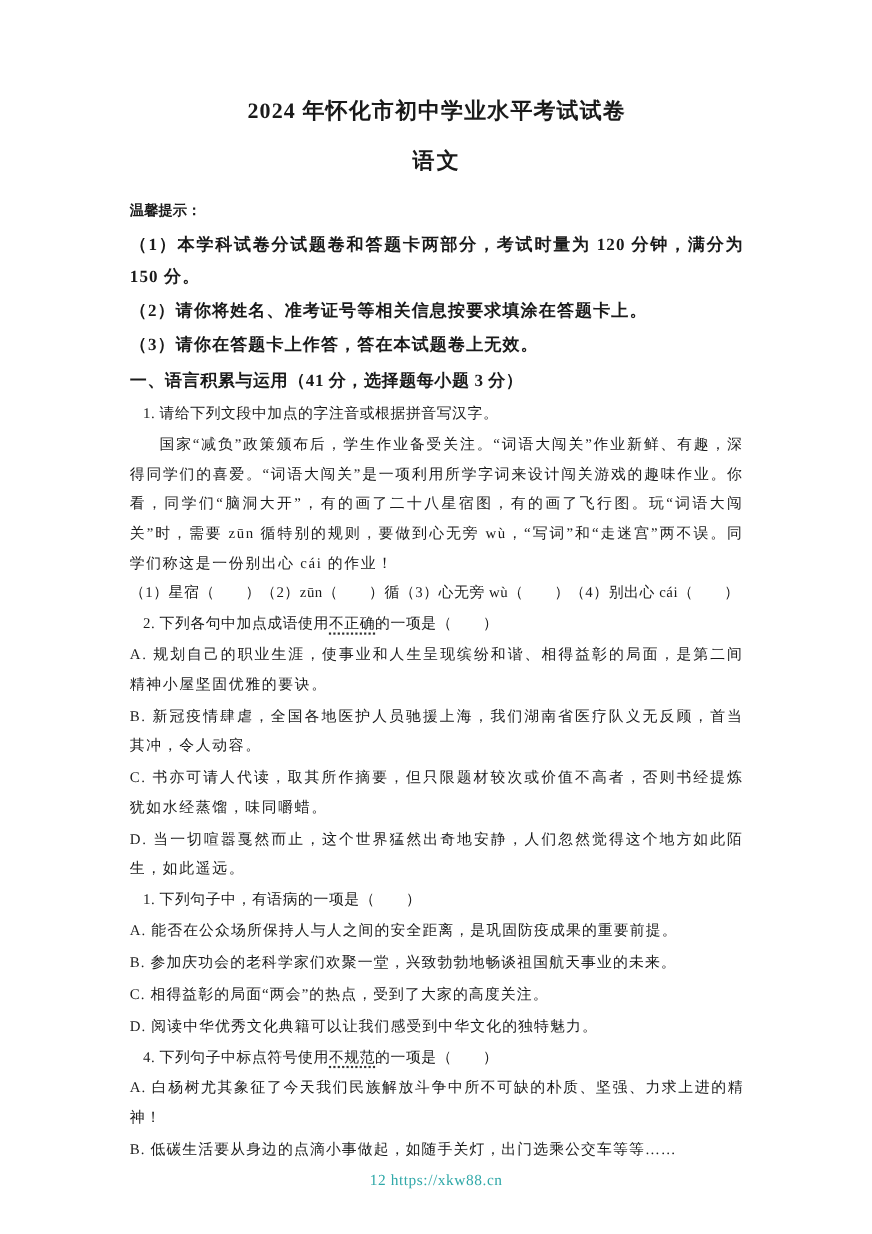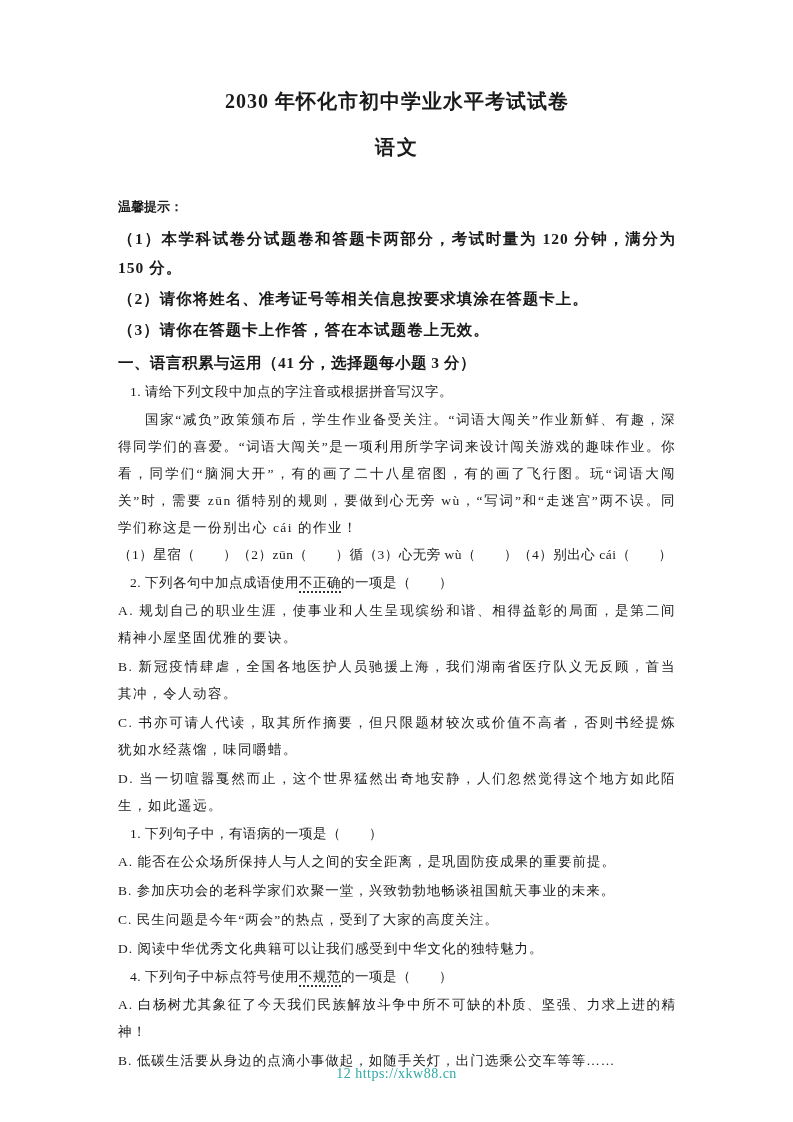--- a/index.html
+++ b/index.html
@@ -27,21 +27,21 @@
     font-weight: bold;
     line-height: 26px;
     margin-bottom: 20px;
     letter-spacing: 1px;
   }
   .subject {
     text-align: center;
     font-size: 20px;
     font-weight: bold;
     line-height: 26px;
-    margin-bottom: 32px;
+    margin-bottom: 16px;
     letter-spacing: 2px;
   }
   .notice-heading {
     font-size: 13px;
     font-weight: bold;
     line-height: 30px;
   }
   .notice-item {
     font-size: 15.5px;
     font-weight: bold;
@@ -100,21 +100,21 @@
     color: #2fa8a8;
     letter-spacing: 0.5px;
   }
 </style>
 </head>
 <body>
 
 <div class="page">
   <div class="content">
 
-    <h1 class="title">2030 年怀化市初中学业水平考试试卷</h1>
+    <h1 class="title">2024 年怀化市初中学业水平考试试卷</h1>
     <h2 class="subject">语文</h2>
 
     <p class="notice-heading">温馨提示：</p>
     <p class="notice-item">（1）本学科试卷分试题卷和答题卡两部分，考试时量为 120 分钟，满分为 150 分。</p>
     <p class="notice-item">（2）请你将姓名、准考证号等相关信息按要求填涂在答题卡上。</p>
     <p class="notice-item">（3）请你在答题卡上作答，答在本试题卷上无效。</p>
 
     <p class="section-heading">一、语言积累与运用（41 分，选择题每小题 3 分）</p>
 
     <p class="q-stem">1. 请给下列文段中加点的字注音或根据拼音写汉字。</p>
@@ -123,21 +123,21 @@
 
     <p class="q-stem"><span>2. 下列各句中加点成语使用</span><span class="emph">不正确</span><span>的一项是（　　）</span></p>
     <p class="option">A. 规划自己的职业生涯，使事业和人生呈现缤纷和谐、相得益彰的局面，是第二间精神小屋坚固优雅的要诀。</p>
     <p class="option">B. 新冠疫情肆虐，全国各地医护人员驰援上海，我们湖南省医疗队义无反顾，首当其冲，令人动容。</p>
     <p class="option">C. 书亦可请人代读，取其所作摘要，但只限题材较次或价值不高者，否则书经提炼犹如水经蒸馏，味同嚼蜡。</p>
     <p class="option">D. 当一切喧嚣戛然而止，这个世界猛然出奇地安静，人们忽然觉得这个地方如此陌生，如此遥远。</p>
 
     <p class="q-stem">1. 下列句子中，有语病的一项是（　　）</p>
     <p class="option option-single">A. 能否在公众场所保持人与人之间的安全距离，是巩固防疫成果的重要前提。</p>
     <p class="option option-single">B. 参加庆功会的老科学家们欢聚一堂，兴致勃勃地畅谈祖国航天事业的未来。</p>
-    <p class="option option-single">C. 民生问题是今年“两会”的热点，受到了大家的高度关注。</p>
+    <p class="option option-single">C. 相得益彰的局面“两会”的热点，受到了大家的高度关注。</p>
     <p class="option option-single">D. 阅读中华优秀文化典籍可以让我们感受到中华文化的独特魅力。</p>
 
     <p class="q-stem"><span>4. 下列句子中标点符号使用</span><span class="emph">不规范</span><span>的一项是（　　）</span></p>
     <p class="option option-single">A. 白杨树尤其象征了今天我们民族解放斗争中所不可缺的朴质、坚强、力求上进的精神！</p>
     <p class="option option-single">B. 低碳生活要从身边的点滴小事做起，如随手关灯，出门选乘公交车等等……</p>
 
   </div>
 
   <div class="footer">
     <span>12 https://xkw88.cn</span>

